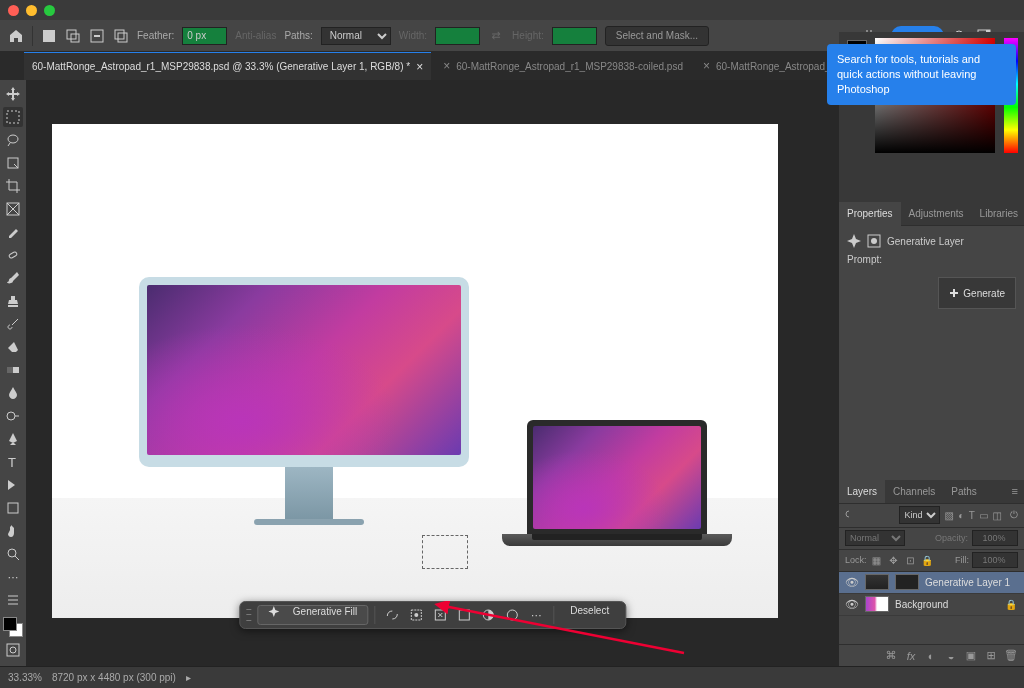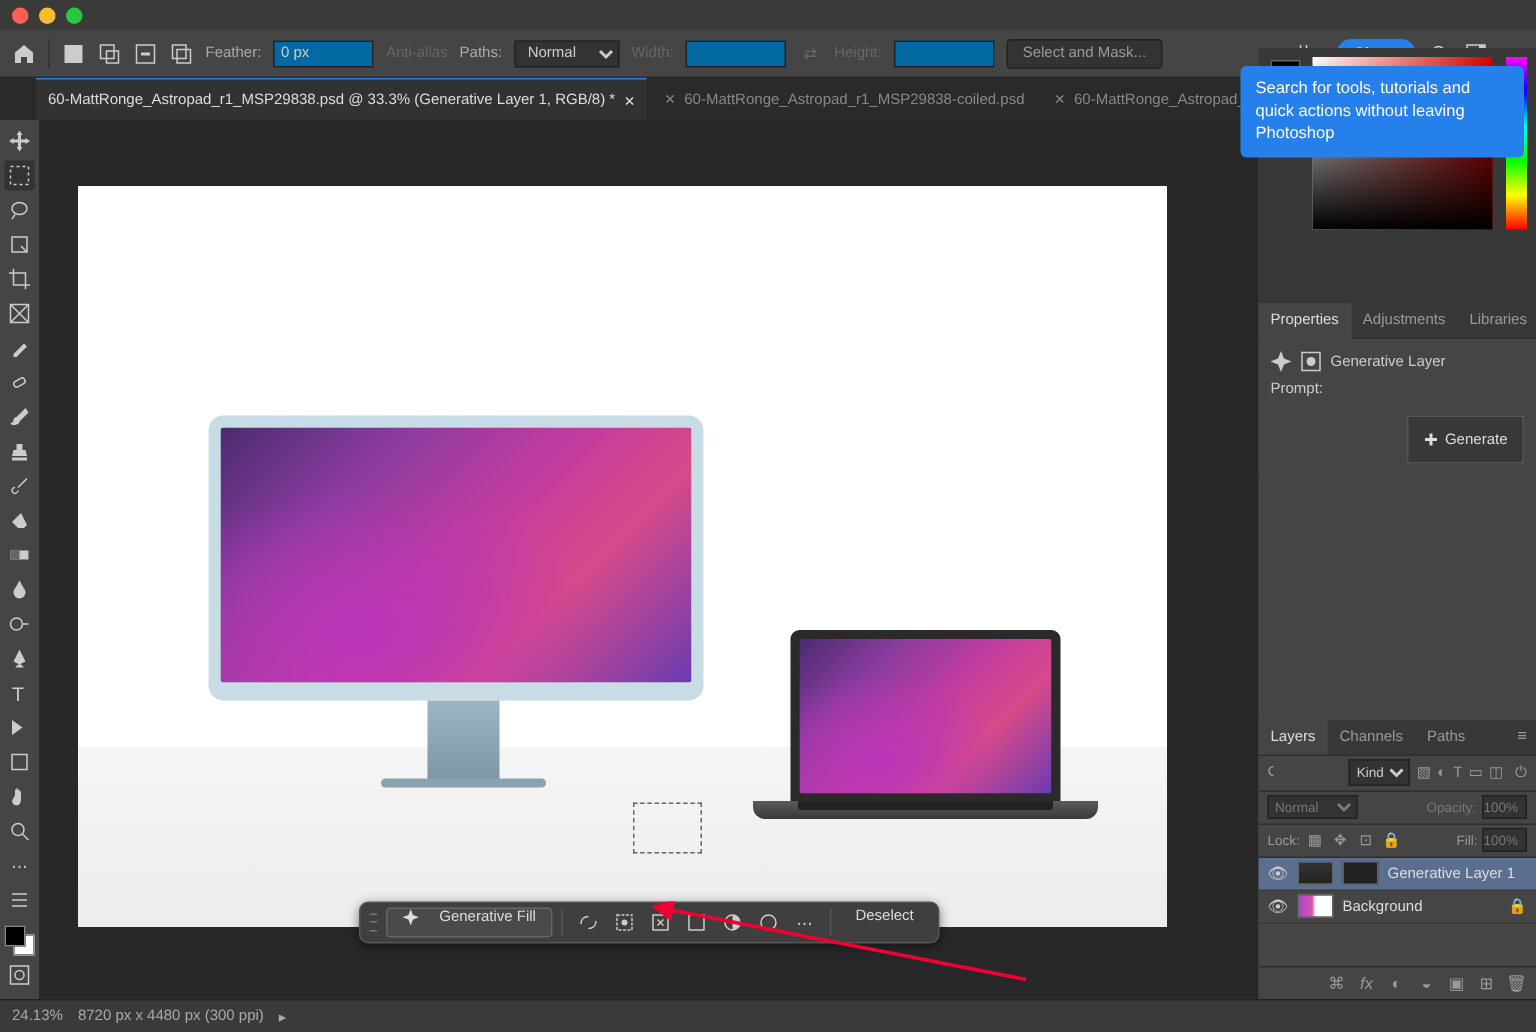--- a/index.html
+++ b/index.html
@@ -8,21 +8,21 @@
 
 .titlebar { height: 20px; background: #3a3a3a; display: flex; align-items: center; padding: 0 8px; }
 .mac-btn { width: 11px; height: 11px; border-radius: 50%; margin-right: 7px; }
 .mac-red { background: #ff5f56; } .mac-yel { background: #ffbd2e; } .mac-grn { background: #27c93f; }
 .app-title { flex: 1; text-align: center; color: #ccc; font-size: 12px; }
 
 
 .optionbar { height: 32px; background: #454545; display: flex; align-items: center; padding: 0 8px; gap: 8px; border-bottom: 1px solid #2a2a2a; }
 .opt-ic { width: 16px; height: 16px; display:flex; align-items:center; justify-content:center; color:#ccc; cursor:pointer;}
 .opt-lbl { color:#aaa; font-size:10px;}
-.opt-field { width:67px; height:18px; background:#0369a1; border:1px solid #222; color:#ccc; font-size:10px; padding:0 4px; }
+.opt-field { width:45px; height:18px; background:#15803d; border:1px solid #222; color:#ccc; font-size:10px; padding:0 4px; }
 .opt-sel { width:70px; height:18px; background:#333; border:1px solid #222; color:#ccc; font-size:10px; padding:0 4px; }
 .opt-disabled { color:#666;}
 .opt-rbtn { height:20px; padding:0 10px; background:#333; border:1px solid #222; color:#999; font-size:10px; border-radius:3px;}
 .share-btn { height:20px; padding:0 12px; background:#2680eb; color:#fff; border:none; border-radius:10px; font-size:11px; cursor:pointer; margin-left:6px;}
 .flex-sp { flex:1; }
 
 
 .tabrow { height: 28px; background: #2a2a2a; display:flex; align-items:center; padding-left:24px; gap:4px; overflow:hidden;}
 .tab { display:flex; align-items:center; gap:6px; padding:0 8px; height:28px; color:#888; font-size:10px; white-space:nowrap; cursor:pointer;}
 .tab.active { background:#323232; color:#ddd; border-top:1px solid #2680eb;}
@@ -85,21 +85,21 @@
 .gen-btn{float:right;margin-top:6px;height:32px;padding:0 10px;background:#383838;border:1px solid #555;color:#ddd;font-size:10px;cursor:pointer;display:flex;align-items:center;gap:4px;}
 .props-spacer{flex:1;}
 
 
 .layerp{flex:1;background:#454545;display:flex;flex-direction:column;min-height:0;}
 .layer-filter{height:24px;display:flex;align-items:center;gap:4px;padding:0 6px;border-bottom:1px solid #2e2e2e;}
 .lf-sel{height:18px;background:#333;border:1px solid #222;color:#ccc;font-size:9px;width:48px;margin-left:46px;}
 .lf-ic{width:15px;height:15px;display:flex;align-items:center;justify-content:center;color:#999;cursor:pointer;font-size:10px;}
 .layer-opts{height:22px;display:flex;align-items:center;gap:4px;padding:0 6px;border-bottom:1px solid #2e2e2e;color:#777;font-size:9px;}
 .lo-sel{height:16px;background:#333;border:1px solid #222;color:#777;font-size:9px;width:60px;}
-.lo-field{width:30px;height:16px;background:#333;border:1px solid #222;color:#777;font-size:9px;text-align:left;padding-right:2px;}
+.lo-field{width:46px;height:16px;background:#333;border:1px solid #222;color:#777;font-size:9px;text-align:center;padding-right:2px;}
 .layer-lock{height:22px;display:flex;align-items:center;gap:3px;padding:0 6px;border-bottom:1px solid #2e2e2e;color:#999;font-size:9px;}
 .ll-ic{width:14px;height:14px;display:flex;align-items:center;justify-content:center;color:#999;cursor:pointer;font-size:10px;}
 .layer-list{flex:1;overflow:auto;}
 .layer-item{height:22px;display:flex;align-items:center;gap:6px;padding:0 6px;border-bottom:1px solid #3a3a3a;cursor:pointer;}
 .layer-item.sel{background:#5a6f8f;}
 .eye{width:14px;text-align:center;color:#ccc;font-size:11px;}
 .thumb{width:24px;height:16px;background:#fff;border:1px solid #666;flex-shrink:0;}
 .thumb.gen{background:linear-gradient(#333,#222);}
 .layer-name{color:#ddd;font-size:10px;}
 .lock-ic{margin-left:auto;color:#aaa;font-size:10px;}
@@ -520,16 +520,16 @@
       <div class="lfoot-ic">◐</div>
       <div class="lfoot-ic">◒</div>
       <div class="lfoot-ic">▣</div>
       <div class="lfoot-ic">⊞</div>
       <div class="lfoot-ic">🗑</div>
     </div>
   </div>
 </div>
 
 <div class="status">
-  <span>24.13%</span>
+  <span>33.33%</span>
   <span>8720 px x 4480 px (300 ppi)</span>
   <span>▸</span>
 </div>
 
 </body></html>

